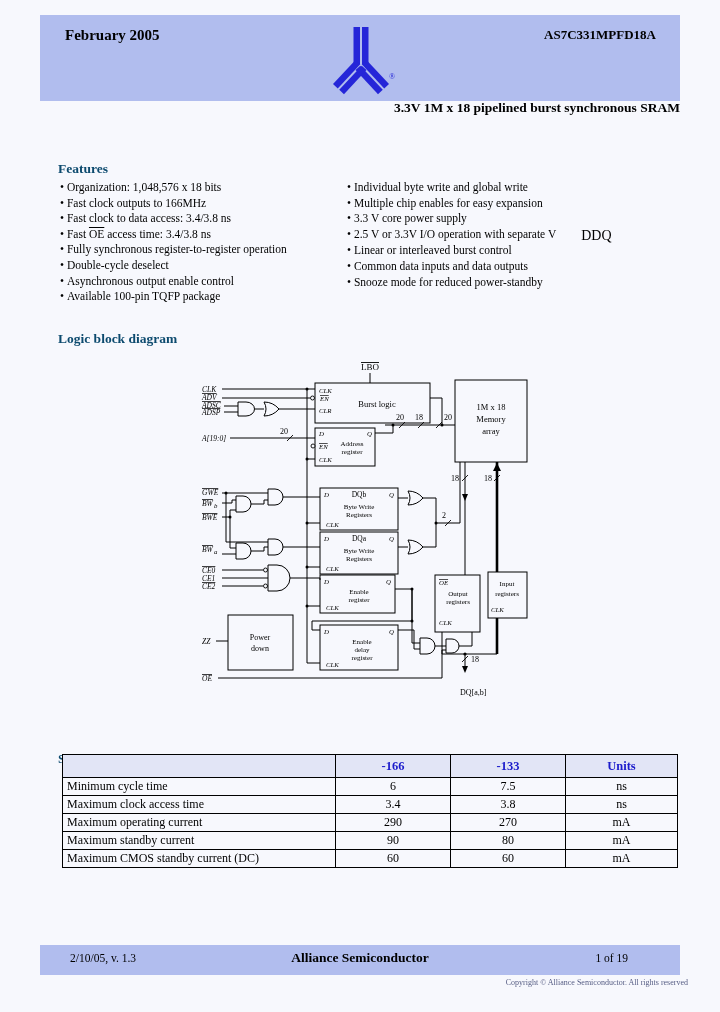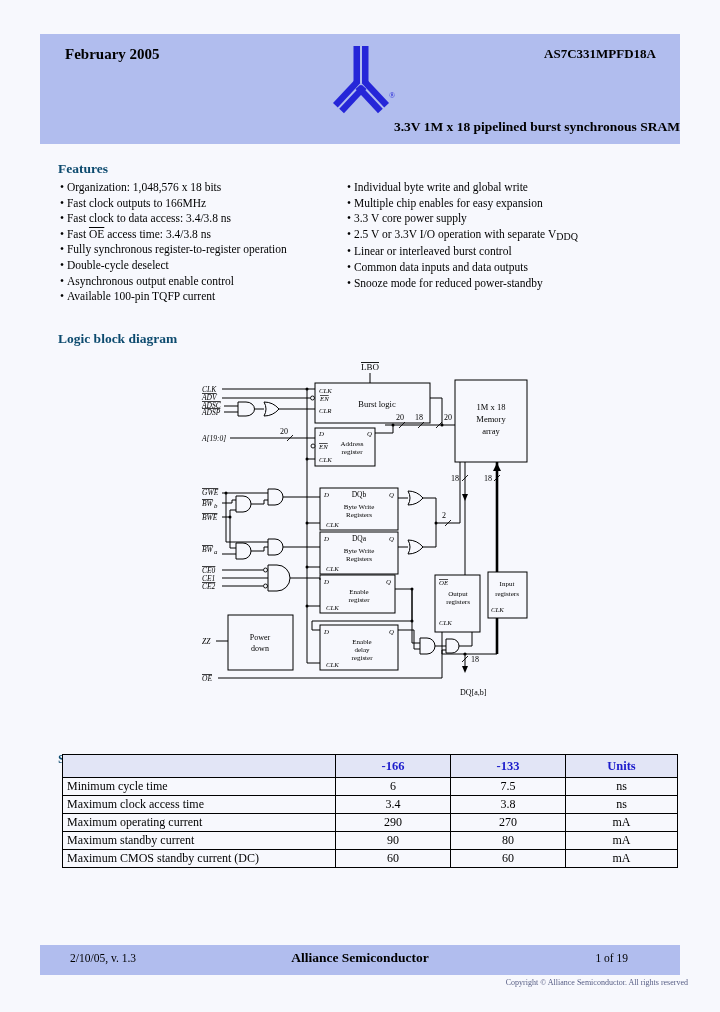--- a/index.html
+++ b/index.html
@@ -1,40 +1,40 @@
 <!DOCTYPE html>
 <html><head>
 <meta charset="utf-8">
 <style>
   html,body { margin:0; padding:0; background:#f7f8fd; }
   .page { position:relative; width:720px; height:1012px; background:#f7f8fd;
           font-family:"Liberation Serif", serif; color:#000; overflow:hidden; }
 
   
   .band { position:absolute; left:40px; width:640px; background:#b1bdee; }
-  .band-header { top:34px; height:110px; }
+  .band-header { top:15px; height:86px; }
   .band-footer { top:945px; height:30px; }
   .hdr-date { position:absolute; left:25px; top:12px; font-weight:bold; font-size:15px; }
   .hdr-part { position:absolute; right:24px; top:12px; font-weight:bold; font-size:13px; }
   .hdr-sub  { position:absolute; left:0; right:0; top:85px; text-align:right; font-weight:bold; font-size:13.5px; }
   .logo-wrap { position:absolute; left:281px; top:12px; width:80px; height:74px; }
   .logo-shape { fill:#2526d8; }
   .logo-reg { font-size:8px; fill:#2526d8; font-family:"Liberation Serif",serif; }
 
   
   .sect { position:absolute; left:58px; color:#0c4a6e; font-weight:bold; font-size:13.5px;font-family:Liberation Serif, serif; }
 
   
   .feat-col { position:absolute; top:180px; font-size:11.5px; line-height:15.6px; }
   .feat-left  { left:60px;  width:288px; }
   .feat-right { left:347px; width:330px; }
   .feat-item { padding-left:11px; text-indent:-11px; }
   .feat-item::before { content:"\2022\00a0"; }
   .ov { text-decoration:overline; }
-  .sub { font-size:10px; vertical-align:-2px; }
+  .sub { font-size:14px; vertical-align:-2px;margin-left:25px; }
 
   
   .diagram { position:absolute; left:180px; top:358px; }
   .w  { stroke:#000; stroke-width:1; fill:none; }
   .wt { stroke:#000; stroke-width:2.6; fill:none; }
   .bx { fill:none; stroke:#000; stroke-width:1; }
   .gate { fill:none; stroke:#000; stroke-width:1; }
   .dot { fill:#000; }
   .bub { fill:#f7f8fd; stroke:#000; stroke-width:0.9; }
   .tick { stroke:#000; stroke-width:0.9; }
@@ -89,21 +89,21 @@
 
   <div class="sect" style="top:161px;">Features</div>
   <div class="feat-col feat-left">
     <div class="feat-item">Organization: 1,048,576 x 18 bits</div>
     <div class="feat-item">Fast clock outputs to 166MHz</div>
     <div class="feat-item">Fast clock to data access: 3.4/3.8 ns</div>
     <div class="feat-item"><span>Fast </span><span class="ov">OE</span><span> access time: 3.4/3.8 ns</span></div>
     <div class="feat-item">Fully synchronous register-to-register operation</div>
     <div class="feat-item">Double-cycle deselect</div>
     <div class="feat-item">Asynchronous output enable control</div>
-    <div class="feat-item">Available 100-pin TQFP current</div>
+    <div class="feat-item">Available 100-pin TQFP package</div>
   </div>
   <div class="feat-col feat-right">
     <div class="feat-item">Individual byte write and global write</div>
     <div class="feat-item">Multiple chip enables for easy expansion</div>
     <div class="feat-item">3.3 V core power supply</div>
     <div class="feat-item"><span>2.5 V or 3.3V I/O operation with separate V</span><span class="sub">DDQ</span></div>
     <div class="feat-item">Linear or interleaved burst control</div>
     <div class="feat-item">Common data inputs and data outputs</div>
     <div class="feat-item">Snooze mode for reduced power-standby</div>
   </div>

